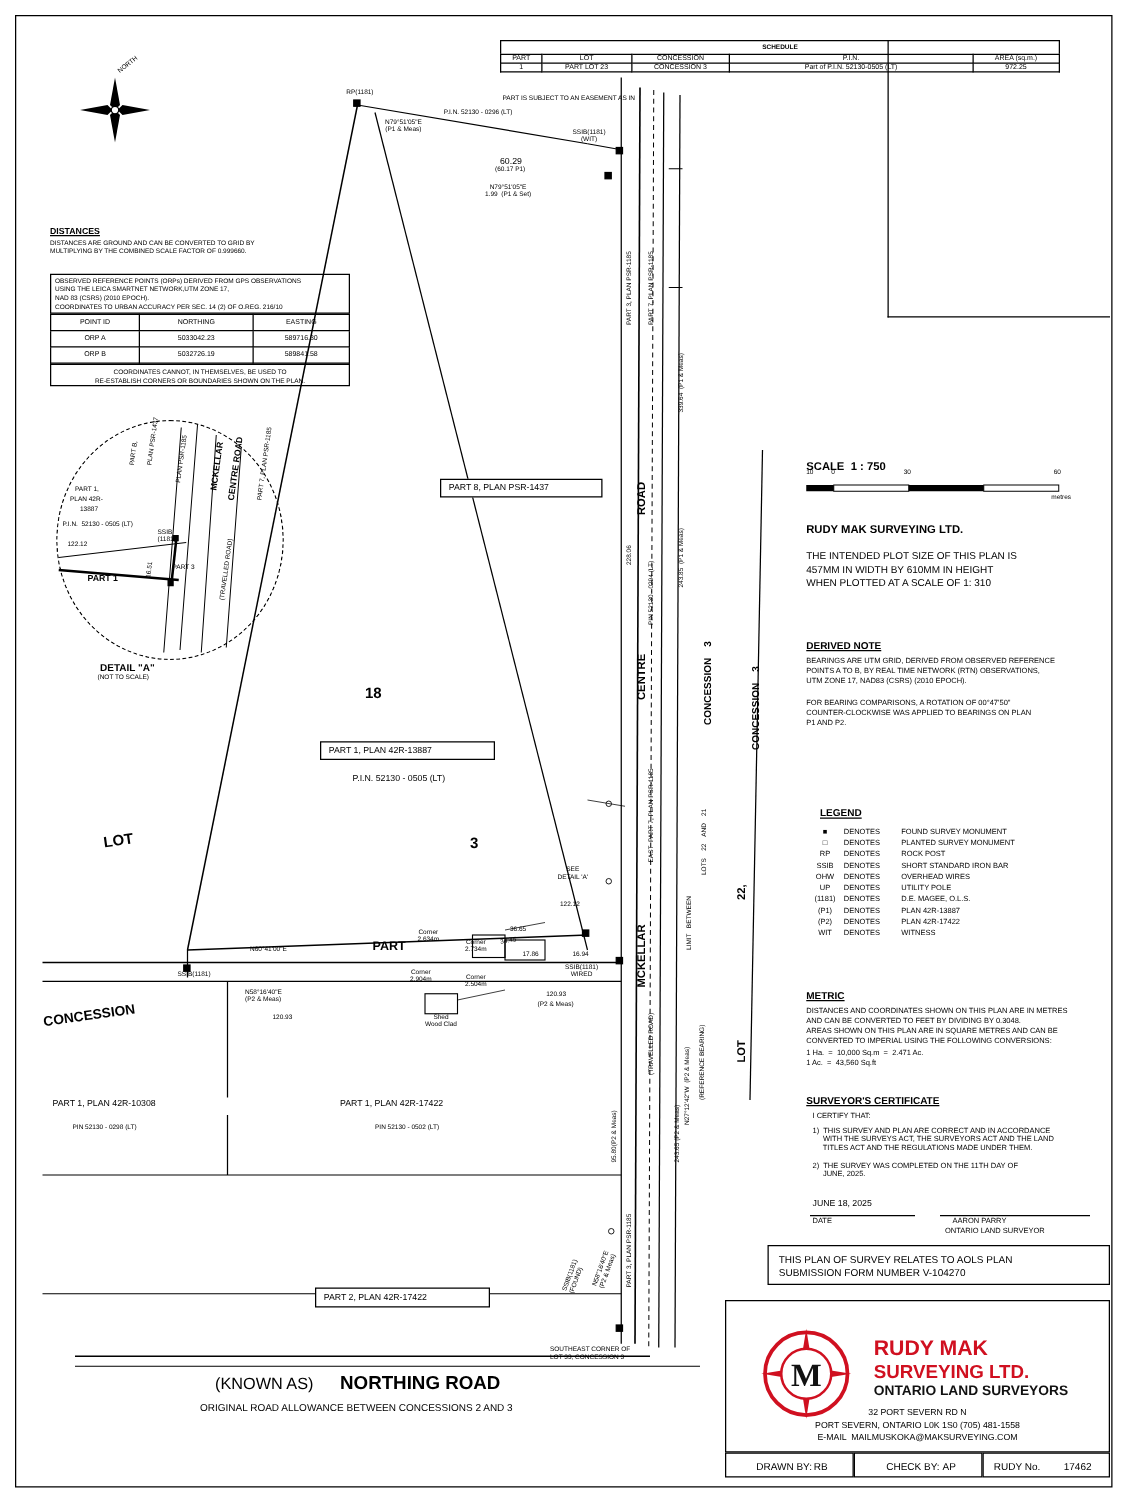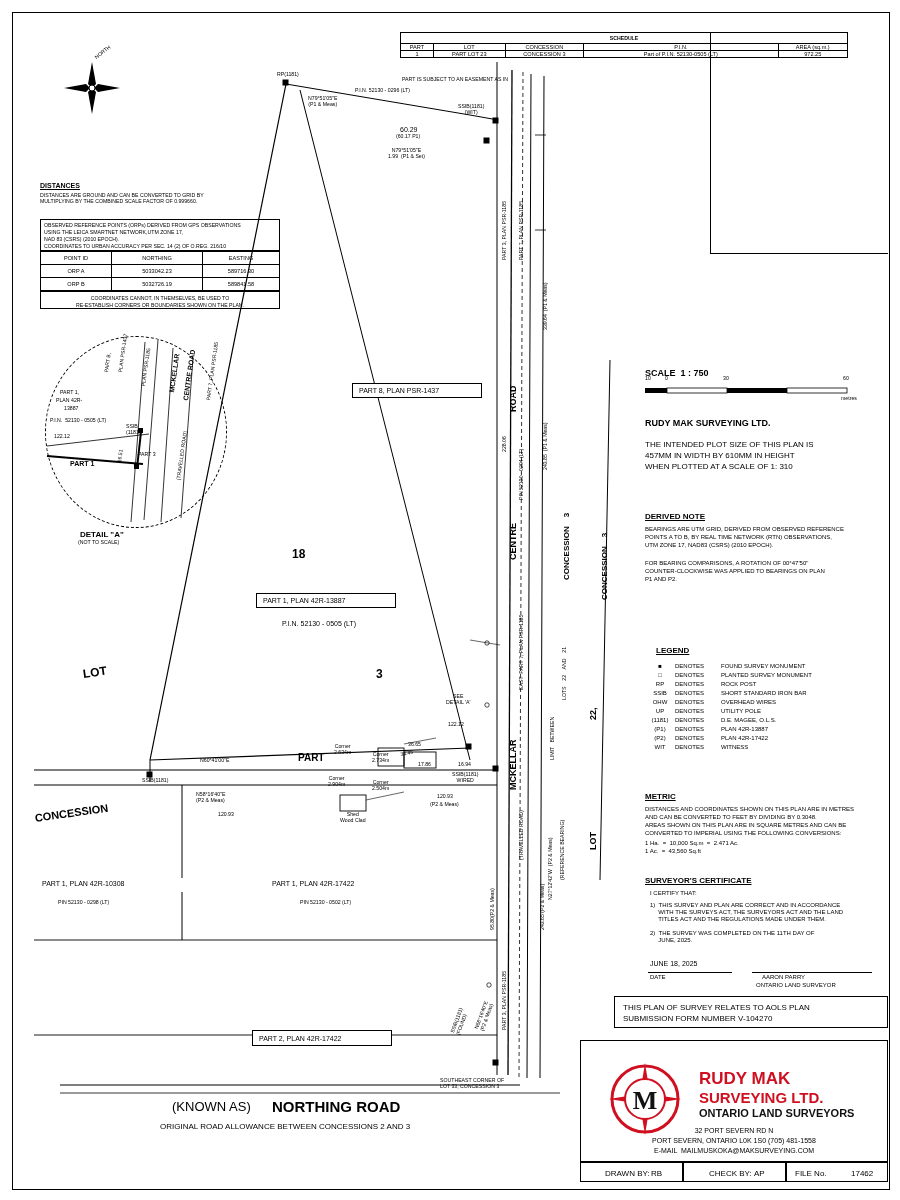--- a/index.html
+++ b/index.html
@@ -422,18 +422,18 @@
 
   <div class="box" style="left:580px;top:1162px;width:103px;height:20px;">
     <div class="txt t8" style="left:8px;top:6px;margin-left:16px;">DRAWN BY:</div>
     <div class="txt t8" style="left:70px;top:6px;">RB</div>
   </div>
   <div class="box" style="left:683px;top:1162px;width:103px;height:20px;">
     <div class="txt t8" style="left:0;top:6px;margin-left:25px;">CHECK BY:</div>
     <div class="txt t8" style="left:70px;top:6px;">AP</div>
   </div>
   <div class="box" style="left:786px;top:1162px;width:102px;height:20px;">
-    <div class="txt t8" style="left:8px;top:6px;">FILE No.</div>
+    <div class="txt t8" style="left:8px;top:6px;">RUDY No.</div>
     <div class="txt t8" style="left:64px;top:6px;">17462</div>
   </div>
 
 
 </div>
 
 </body></html>

